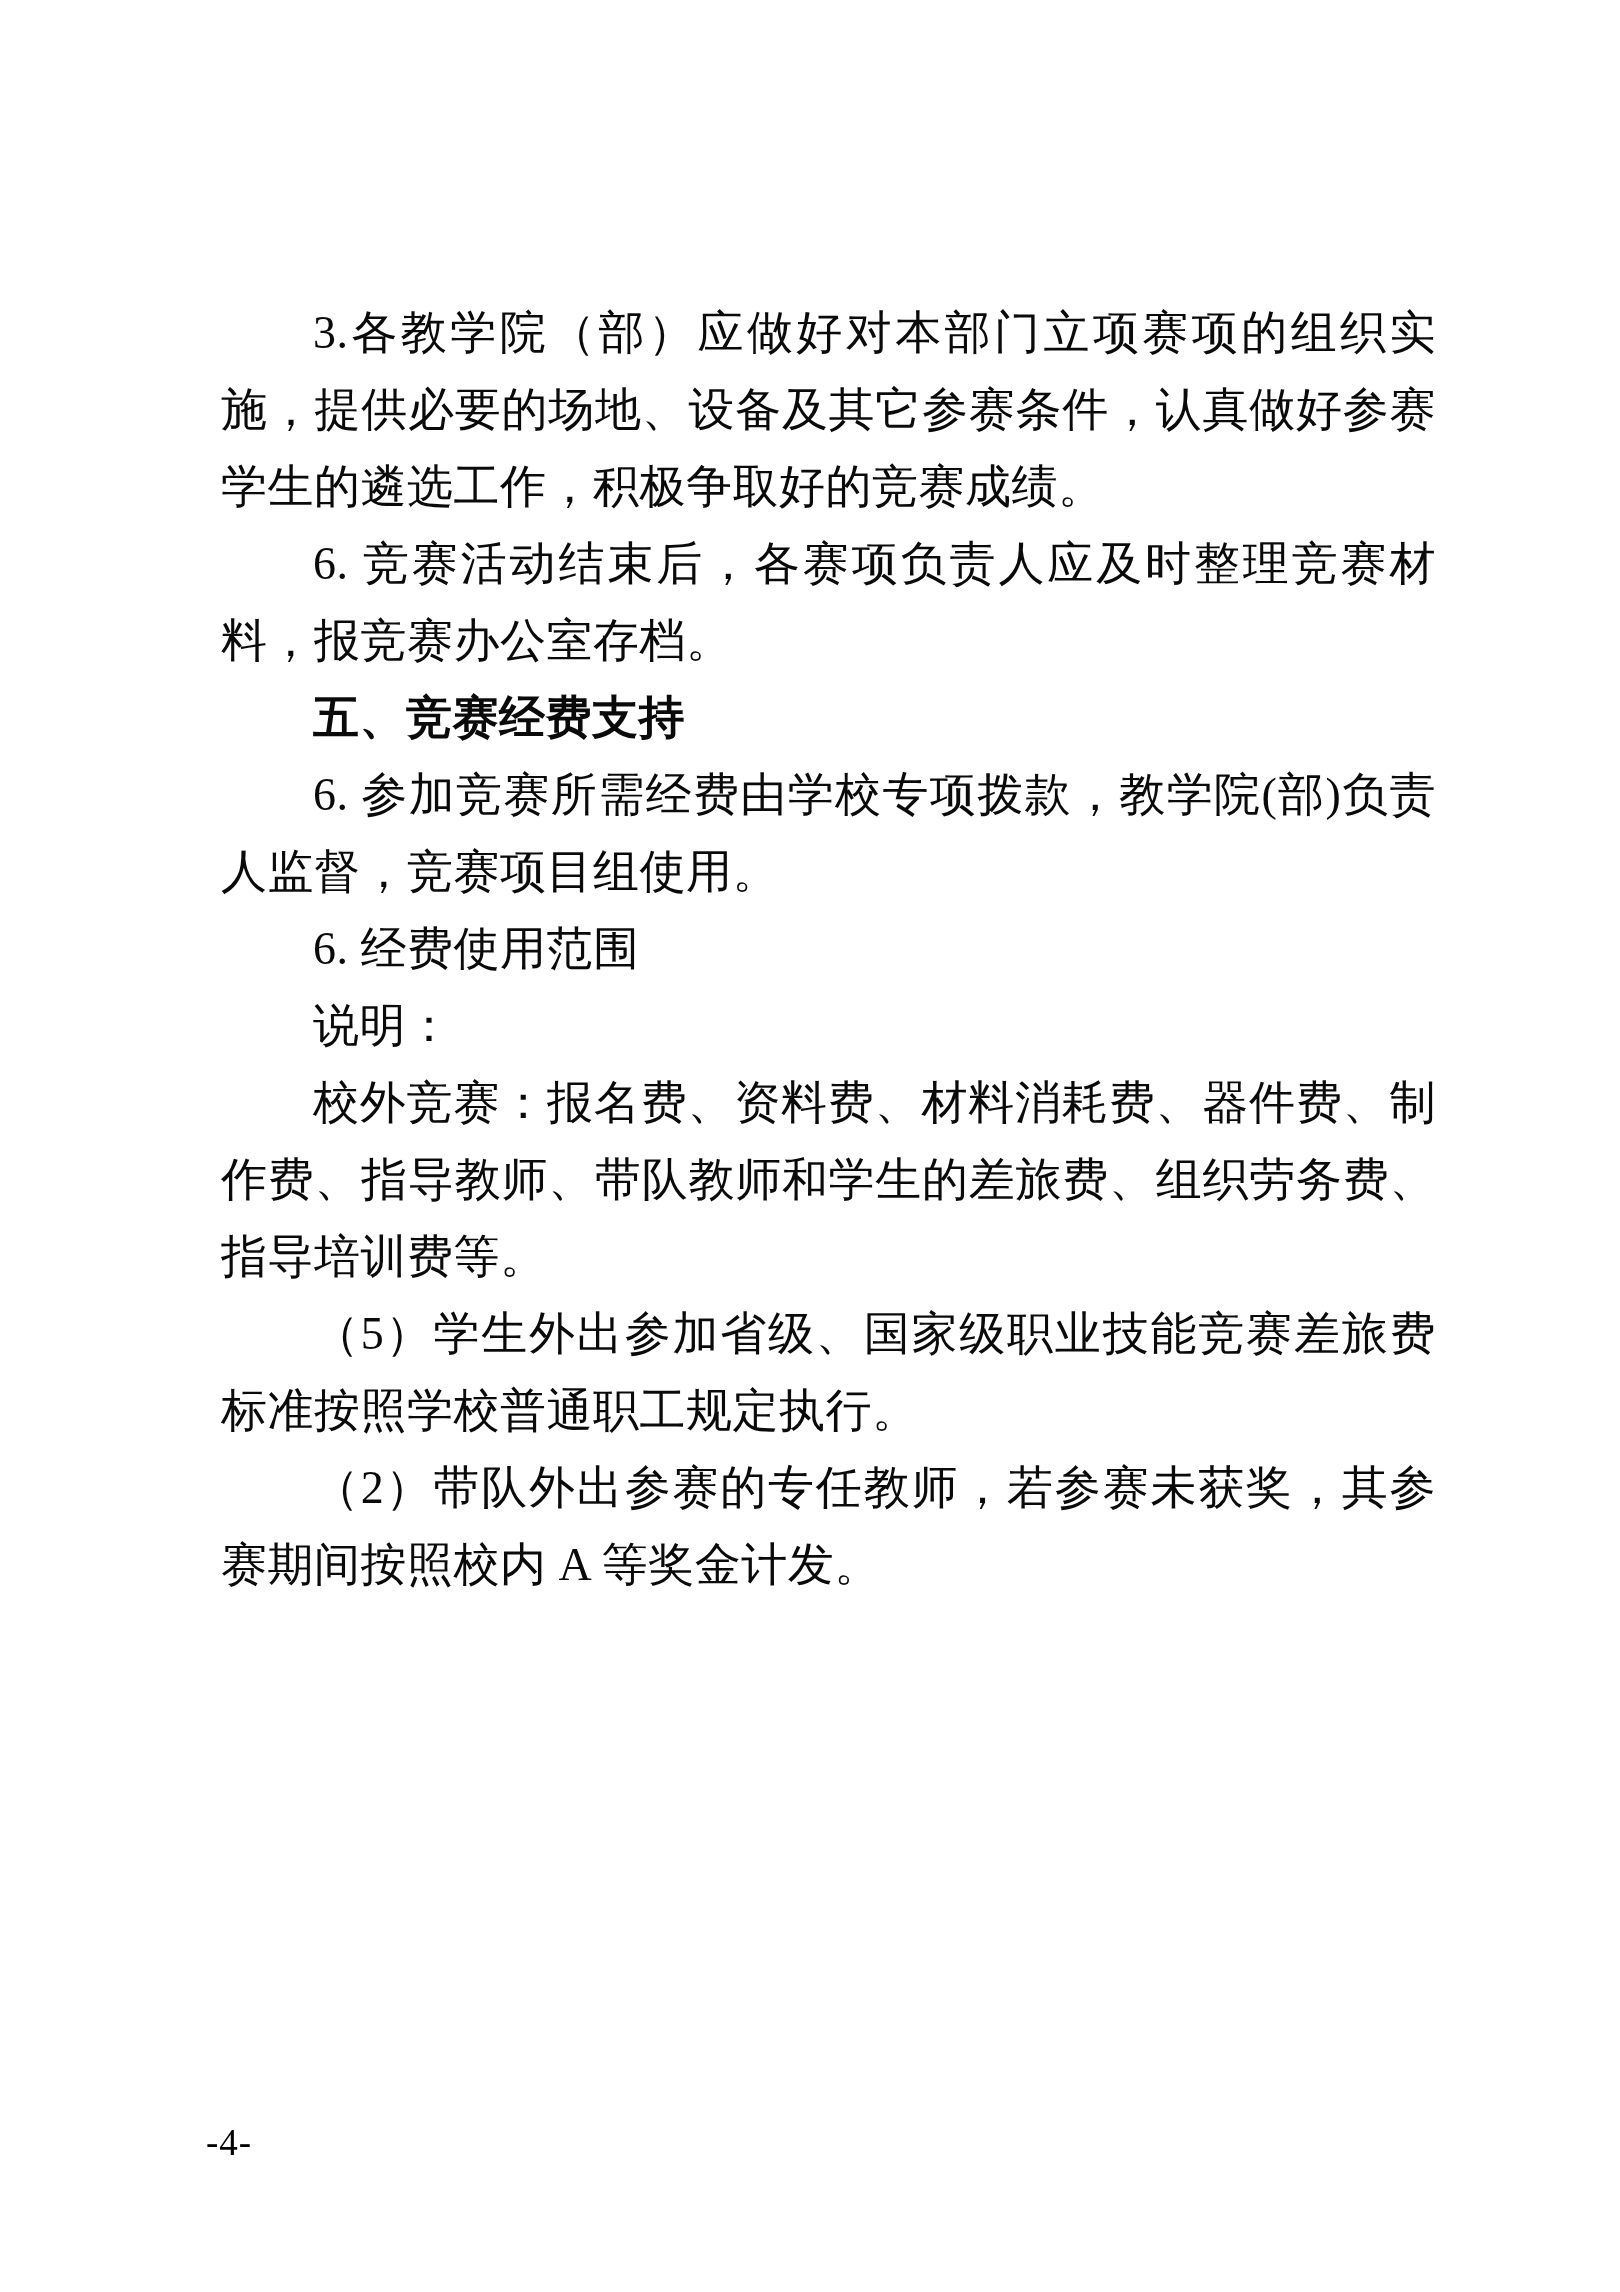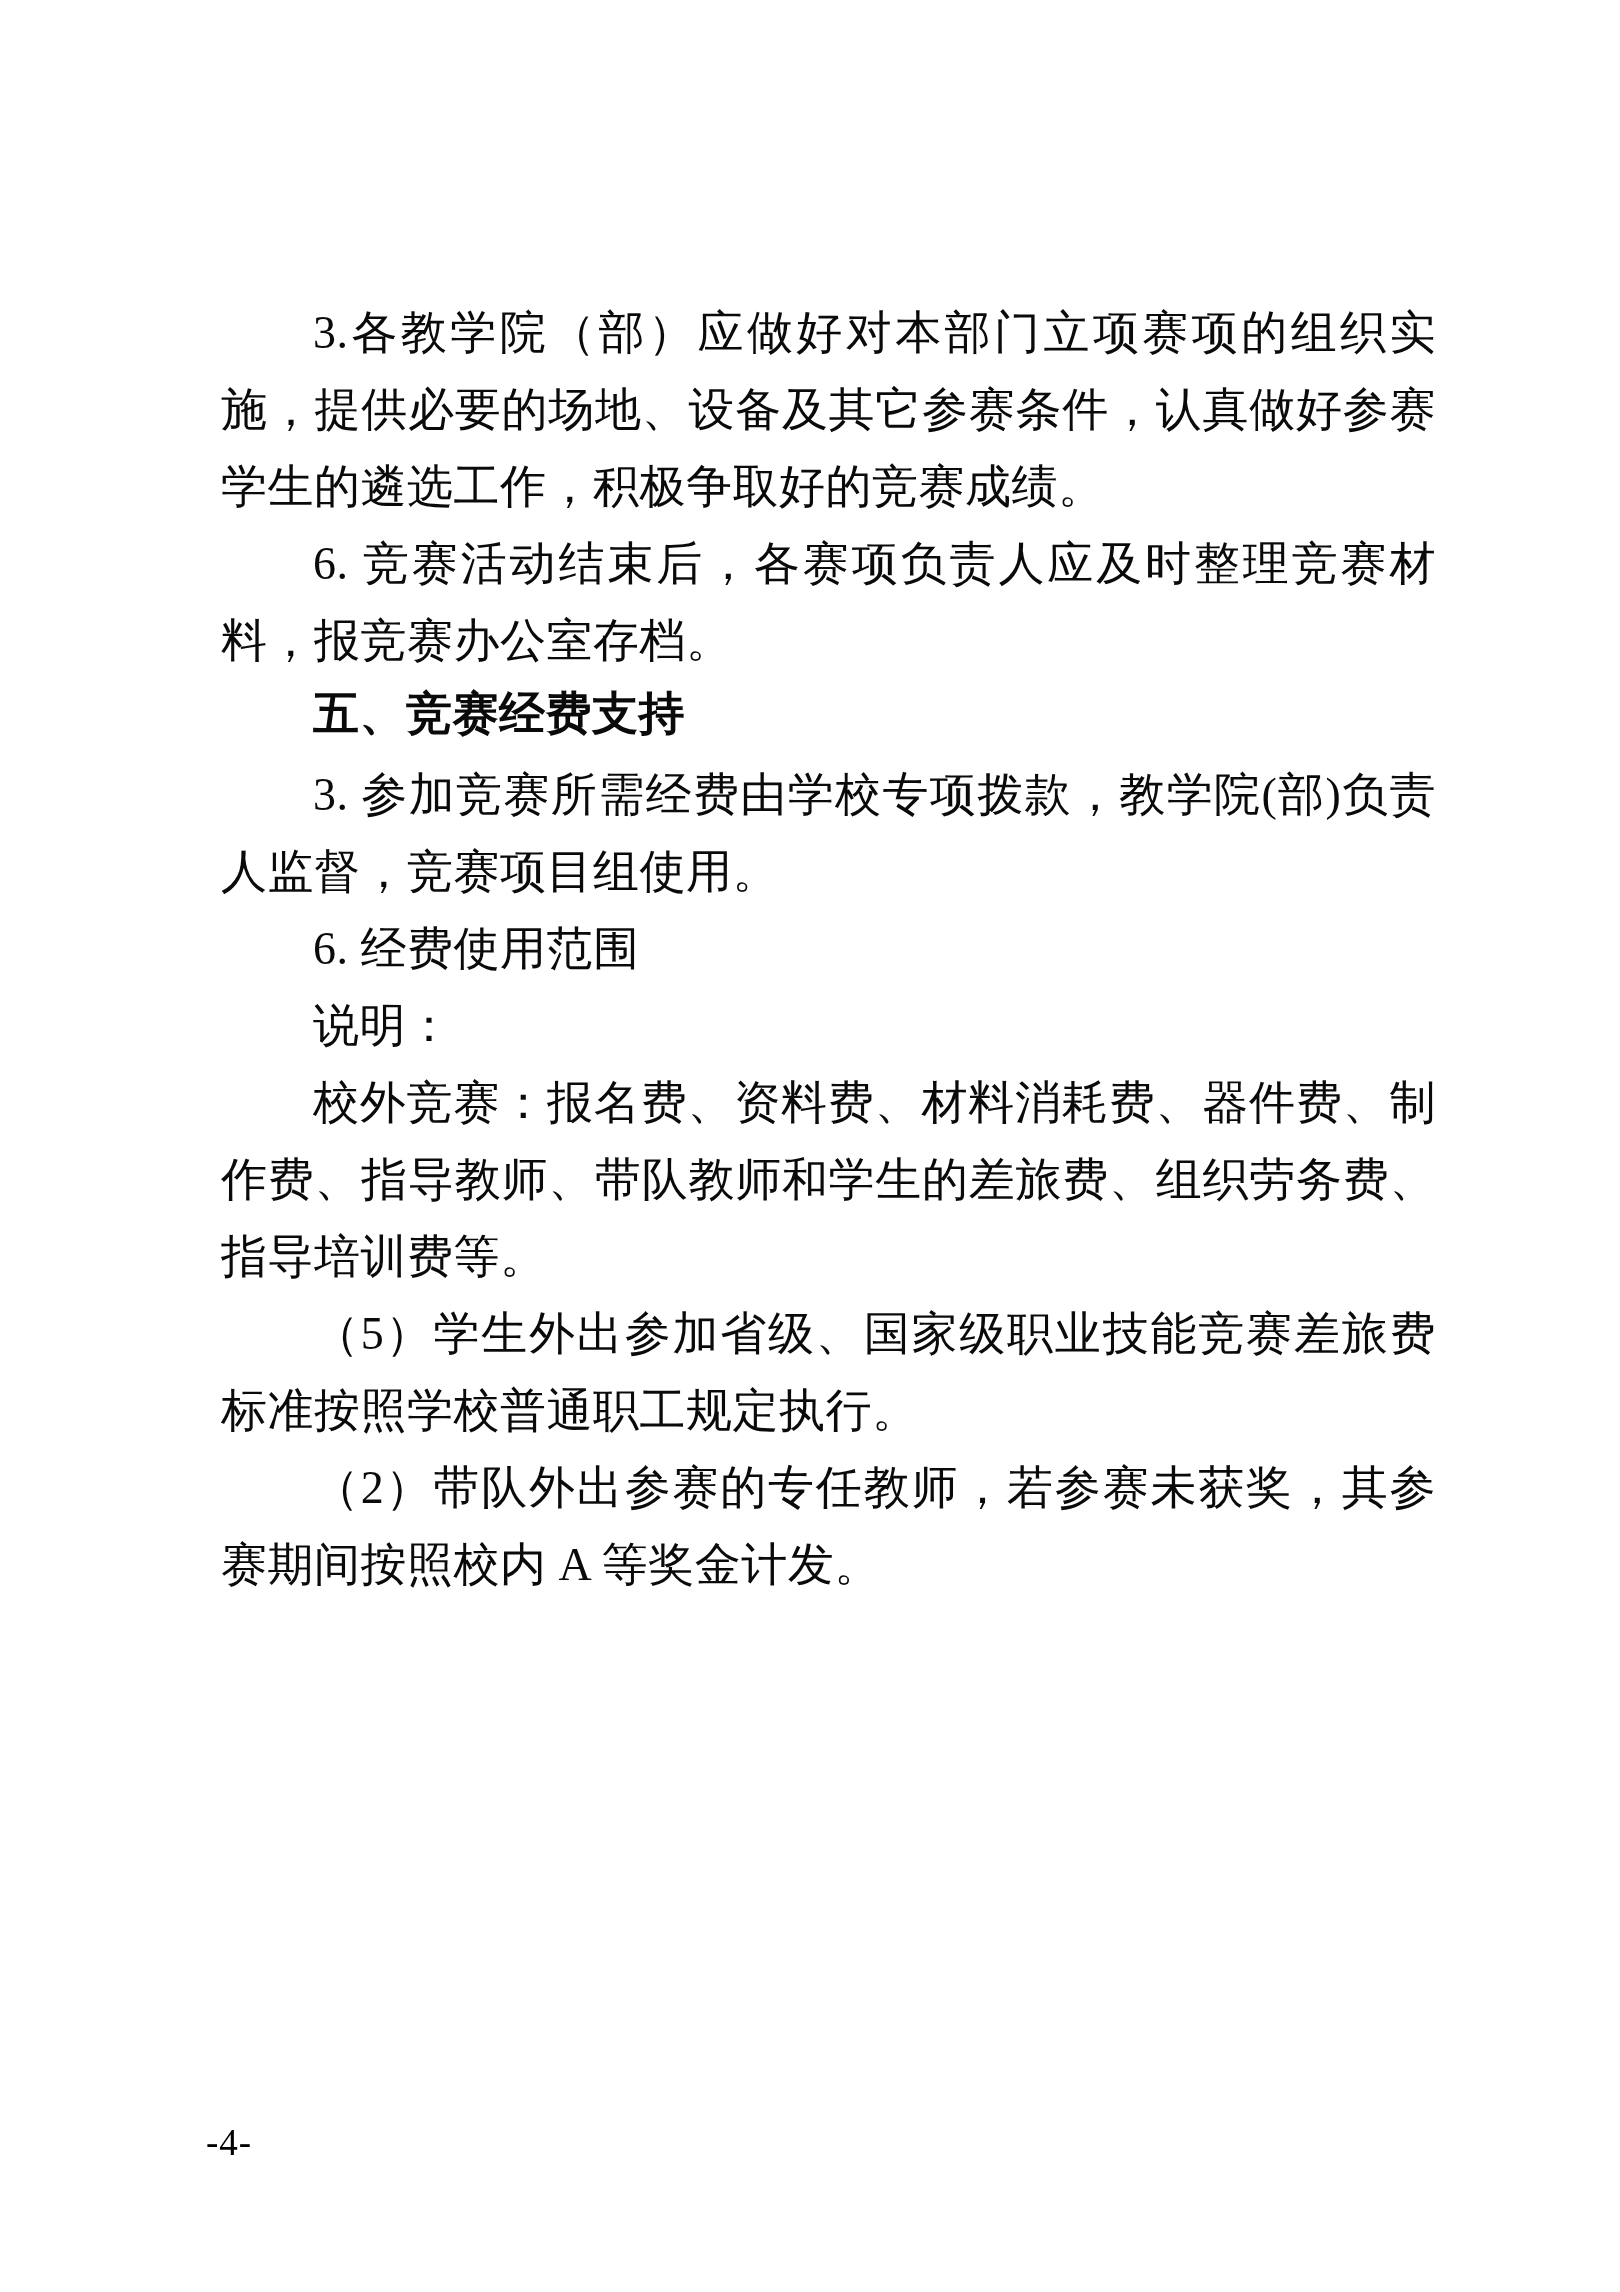--- a/index.html
+++ b/index.html
@@ -26,21 +26,21 @@
     color: #0a0a0a;
     font-family: "Liberation Serif", "DejaVu Serif", serif;
     font-size: 46px;
     line-height: 77px;
     text-align: justify;
     text-justify: inter-character;
     text-indent: 2em;
     letter-spacing: 0.5px;
   }
   .heading {
-    font-family: Liberation Mono, monospace;
+    font-family: Liberation Sans, sans-serif;
     font-weight: 700;
     text-align: left;
   }
   .page-number {
     position: absolute;
     left: 206px;
     top: 2121px;
     color: #000000;
     font-family: "Liberation Serif", "DejaVu Serif", serif;
     font-size: 37px;
@@ -49,21 +49,21 @@
   }
 </style>
 </head>
 <body>
 
 <div class="page">
   <div class="doc-body">
     <p class="para">3.各教学院（部）应做好对本部门立项赛项的组织实施，提供必要的场地、设备及其它参赛条件，认真做好参赛学生的遴选工作，积极争取好的竞赛成绩。</p>
     <p class="para">6. 竞赛活动结束后，各赛项负责人应及时整理竞赛材料，报竞赛办公室存档。</p>
     <p class="para heading">五、竞赛经费支持</p>
-    <p class="para">3. 参加竞赛所需经费由学校专项拨款，教学院(部)负责人监督，竞赛项目组使用。</p>
+    <p class="para">6. 参加竞赛所需经费由学校专项拨款，教学院(部)负责人监督，竞赛项目组使用。</p>
     <p class="para">6. 经费使用范围</p>
     <p class="para">说明：</p>
     <p class="para">校外竞赛：报名费、资料费、材料消耗费、器件费、制作费、指导教师、带队教师和学生的差旅费、组织劳务费、指导培训费等。</p>
     <p class="para">（5）学生外出参加省级、国家级职业技能竞赛差旅费标准按照学校普通职工规定执行。</p>
     <p class="para">（2）带队外出参赛的专任教师，若参赛未获奖，其参赛期间按照校内 A 等奖金计发。</p>
   </div>
   <div class="page-number">-4-</div>
 </div>
 
 

